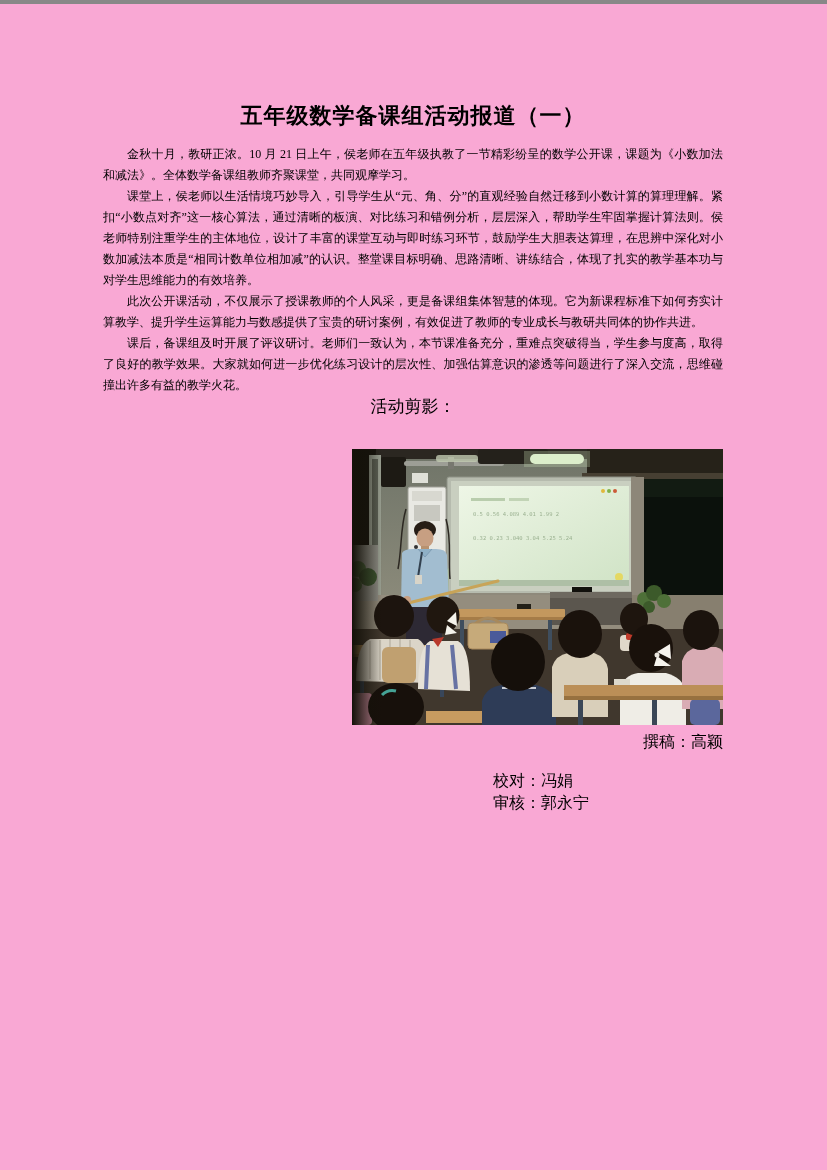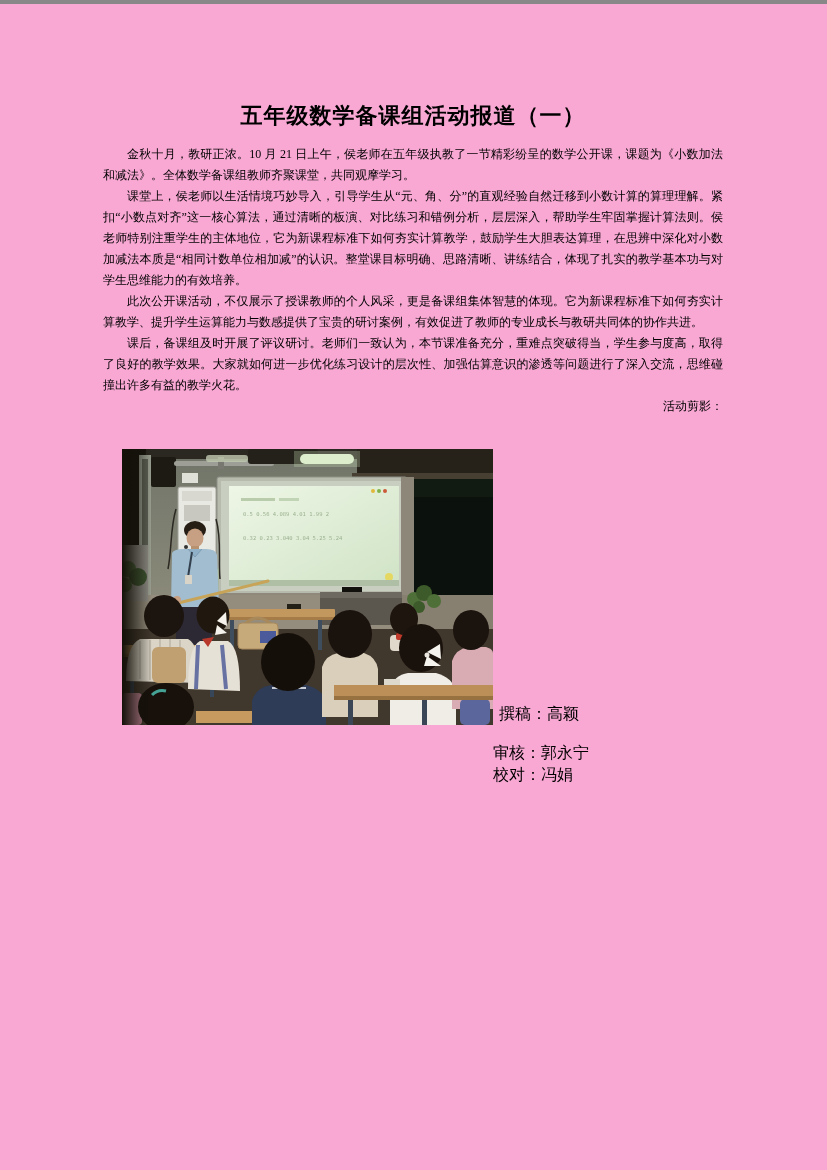--- a/index.html
+++ b/index.html
@@ -23,30 +23,31 @@
     margin-bottom: 12px;
     letter-spacing: 1px;
   }
   .body-text p.para {
     font-size: 12px;
     line-height: 21px;
     text-align: justify;
     text-indent: 2em;
   }
   .caption-label {
-    font-size: 12px;
+    font-size: 17px;
     line-height: 21px;
-    text-align: right;
+    text-align: center;
   }
   .photo-row {
     margin-top: 32px;
     margin-left: 19px;
     display: flex;
     align-items: flex-end;
     gap: 6px;
+    flex-direction: column;
   }
   .photo-frame {
     width: 371px;
     height: 276px;
     flex: 0 0 auto;
     line-height: 0;
   }
   .credit {
     font-size: 16px;
     line-height: 22px;
@@ -60,21 +61,21 @@
 </style>
 </head>
 <body>
 
 <div class="page">
 
   <h1 class="doc-title">五年级数学备课组活动报道（一）</h1>
 
   <div class="body-text">
     <p class="para">金秋十月，教研正浓。10 月 21 日上午，侯老师在五年级执教了一节精彩纷呈的数学公开课，课题为《小数加法和减法》。全体数学备课组教师齐聚课堂，共同观摩学习。</p>
-    <p class="para">课堂上，侯老师以生活情境巧妙导入，引导学生从“元、角、分”的直观经验自然迁移到小数计算的算理理解。紧扣“小数点对齐”这一核心算法，通过清晰的板演、对比练习和错例分析，层层深入，帮助学生牢固掌握计算法则。侯老师特别注重学生的主体地位，它为新课程标准下如何夯实计算教学，鼓励学生大胆表达算理，在思辨中深化对小数加减法本质是“相同计数单位相加减”的认识。整堂课目标明确、思路清晰、讲练结合，体现了扎实的教学基本功与对学生思维能力的有效培养。</p>
+    <p class="para">课堂上，侯老师以生活情境巧妙导入，引导学生从“元、角、分”的直观经验自然迁移到小数计算的算理理解。紧扣“小数点对齐”这一核心算法，通过清晰的板演、对比练习和错例分析，层层深入，帮助学生牢固掌握计算法则。侯老师特别注重学生的主体地位，设计了丰富的课堂互动与即时练习环节，鼓励学生大胆表达算理，在思辨中深化对小数加减法本质是“相同计数单位相加减”的认识。整堂课目标明确、思路清晰、讲练结合，体现了扎实的教学基本功与对学生思维能力的有效培养。</p>
     <p class="para">此次公开课活动，不仅展示了授课教师的个人风采，更是备课组集体智慧的体现。它为新课程标准下如何夯实计算教学、提升学生运算能力与数感提供了宝贵的研讨案例，有效促进了教师的专业成长与教研共同体的协作共进。</p>
     <p class="para">课后，备课组及时开展了评议研讨。老师们一致认为，本节课准备充分，重难点突破得当，学生参与度高，取得了良好的教学效果。大家就如何进一步优化练习设计的层次性、加强估算意识的渗透等问题进行了深入交流，思维碰撞出许多有益的教学火花。</p>
     <p class="caption-label">活动剪影：</p>
   </div>
 
   <div class="photo-row">
     <div class="photo-frame">
       <svg viewBox="0 0 371 276" width="371" height="276">
         <defs>
           <linearGradient id="wallGrad" x1="0" y1="0" x2="0" y2="1">
@@ -248,17 +249,17 @@
           <rect x="300" y="251" width="5" height="25" fill="#3a4656"></rect>
         </g>
 
         <rect x="0" y="0" width="30" height="276" fill="url(#leftDark)"></rect>
       </svg>
     </div>
     <div class="credit credit-first">撰稿：高颖</div>
   </div>
 
   <div class="credit-block">
+    <div class="credit">校对：冯娟</div>
     <div class="credit">审核：郭永宁</div>
-    <div class="credit">校对：冯娟</div>
   </div>
 
 </div>
 
 </body></html>

